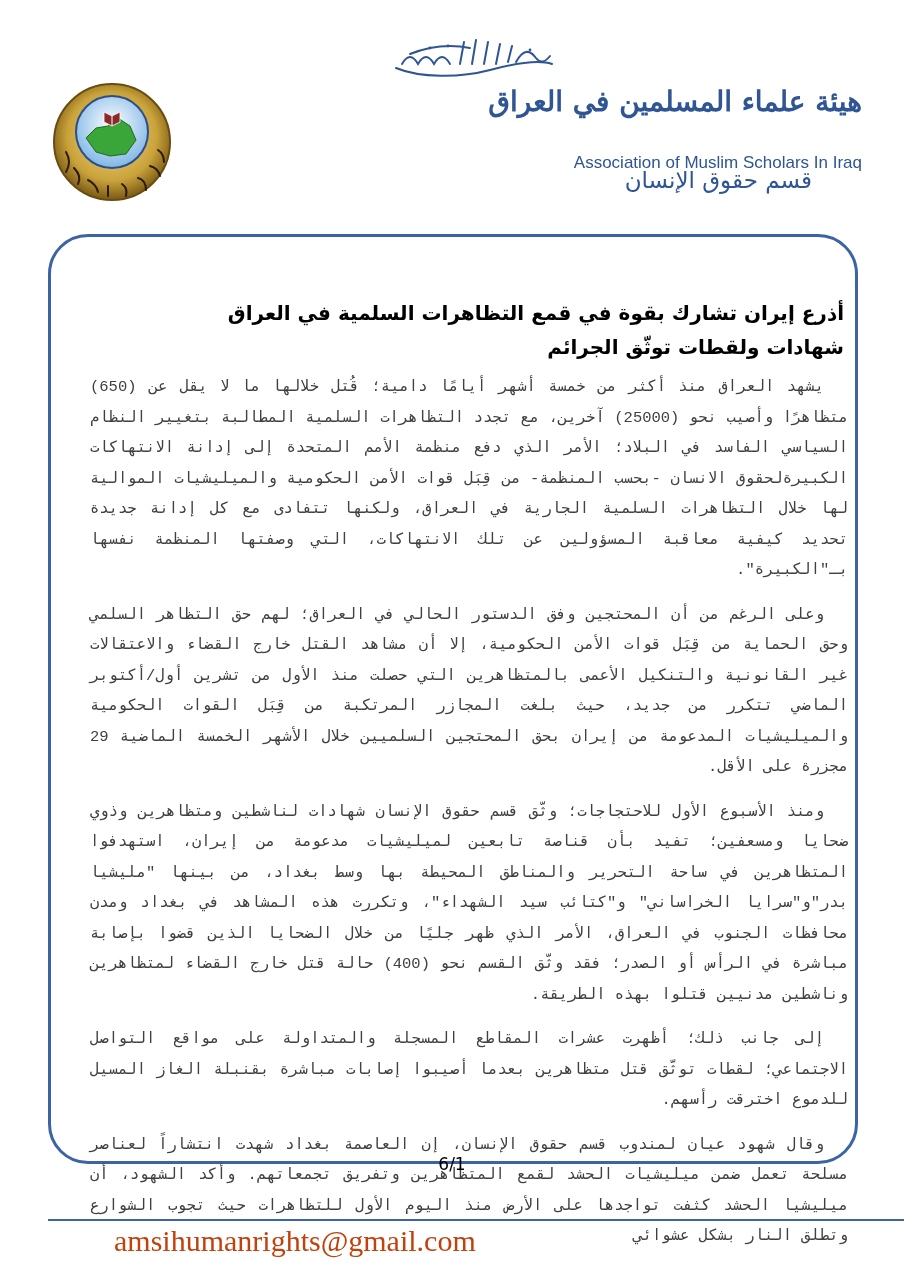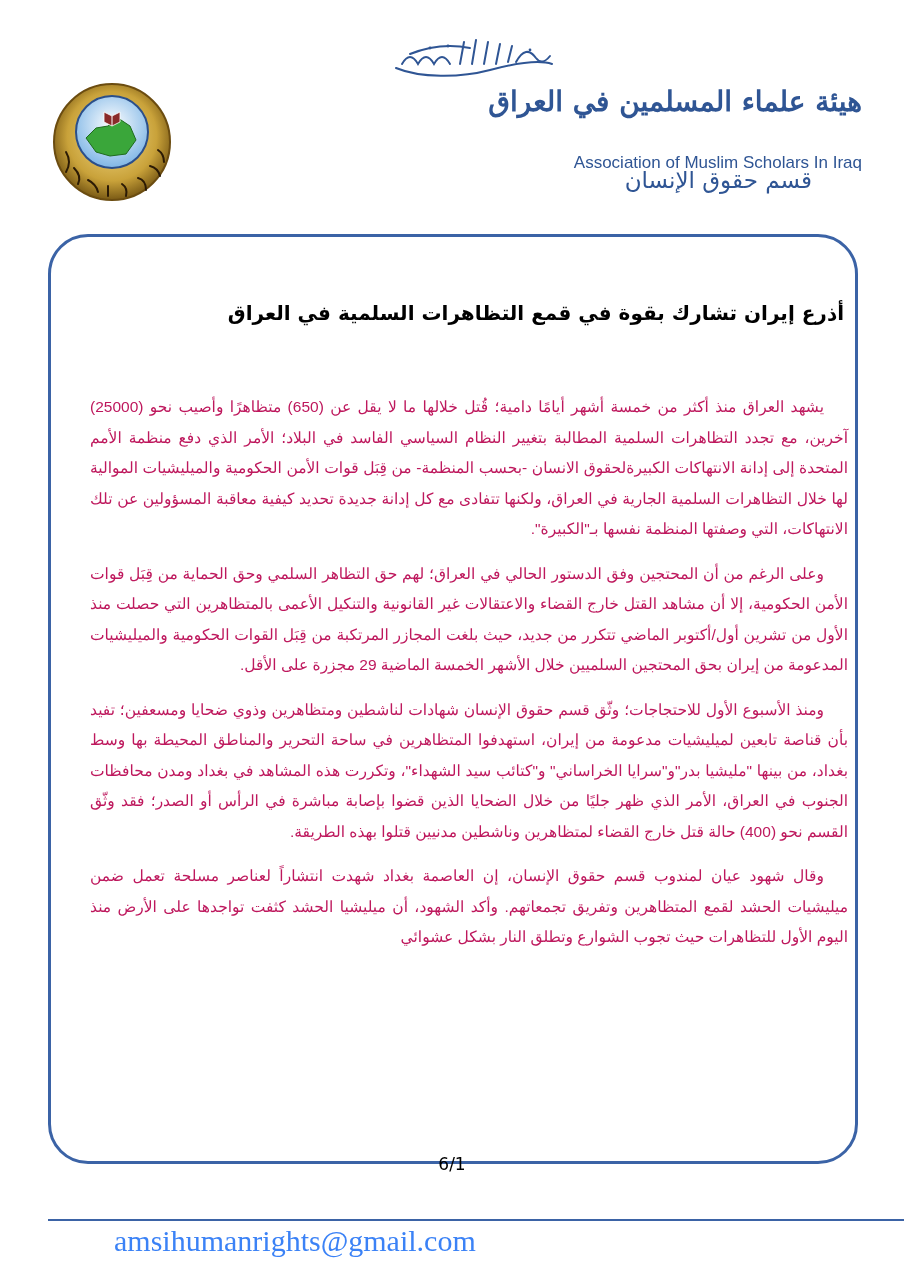--- a/index.html
+++ b/index.html
@@ -10,27 +10,27 @@
     .logo-seal { position: absolute; left: 52px; top: 82px; width: 120px; height: 120px; }
     .org-ar { position: absolute; right: 42px; top: 88px; font-family: "DejaVu Serif", serif; font-size: 28px; color: #2f5594; direction: rtl; font-weight: bold; letter-spacing: -1px; line-height: 1; }
     .org-en { position: absolute; right: 42px; top: 153px; font-family: "Liberation Sans", sans-serif; font-size: 17px; color: #2f5594; letter-spacing: 0; }
     .dept { position: absolute; right: 92px; top: 167px; font-family: "DejaVu Sans", sans-serif; font-size: 23px; color: #2f5594; direction: rtl; }
 
     
     .frame { position: absolute; left: 48px; top: 234px; width: 810px; height: 930px; border: 3px solid #3b63a6; border-radius: 40px; box-sizing: border-box; }
 
     .title { position: absolute; left: 60px; right: 60px; top: 296px; text-align: right; direction: rtl; font-family: "DejaVu Sans", sans-serif; font-weight: bold; font-size: 20px; line-height: 34px; color: #000; }
 
-    .body { position: absolute; left: 90px; right: 56px; top: 392px; direction: rtl; text-align: justify; font-family: Liberation Sans, sans-serif; font-size: 15.5px; line-height: 30.5px; color: #be185d; }
+    .body { position: absolute; left: 90px; right: 56px; top: 372px; direction: rtl; text-align: justify; font-family: Liberation Mono, monospace; font-size: 15.5px; line-height: 30.5px; color: #404040; }
     .body p { margin: 0 0 14px 0; text-indent: 24px; }
 
     .page-num { position: absolute; left: 0; right: 0; top: 1154px; text-align: center; font-family: "DejaVu Sans", sans-serif; font-size: 17px; color: #000; }
 
     .footer-rule { position: absolute; left: 48px; right: 0; top: 1219px; height: 2px; background: #3b63a6; }
-    .email { position: absolute; left: 114px; top: 1224px; font-family: "Liberation Serif", serif; font-size: 30px; color: #3b82f6; }
+    .email { position: absolute; left: 114px; top: 1224px; font-family: "Liberation Serif", serif; font-size: 30px; color: #c2410c; }
   </style>
 </head>
 <body>
 
 <svg class="basmala" viewBox="0 0 168 46">
   <g fill="none" stroke="#2f5594" stroke-width="2" stroke-linecap="round">
     <path d="M6 34 C 30 44, 70 44, 100 36 S 150 26, 162 30"></path>
     <path d="M12 30 q8 -14 16 0 q8 -14 16 0 q8 -14 16 0"></path>
     <path d="M70 30 L74 8 M82 30 L86 6 M94 30 L98 8 M106 30 L110 10 M118 28 L122 12"></path>
     <path d="M126 28 q10 -18 20 -4 q6 8 14 -2"></path>
@@ -73,25 +73,27 @@
 </svg>
 
 <div class="org-ar">هيئة علماء المسلمين في العراق</div>
 <div class="org-en">Association of Muslim  Scholars In Iraq</div>
 <div class="dept">قسم حقوق الإنسان</div>
 
 <div class="frame"></div>
 
 <div class="title">
   <div>أذرع إيران تشارك بقوة في قمع التظاهرات السلمية في العراق</div>
+  <div>شهادات ولقطات توثّق الجرائم</div>
 </div>
 
 <div class="body">
   <p>يشهد العراق منذ أكثر من خمسة أشهر أيامًا دامية؛ قُتل خلالها ما لا يقل عن (650) متظاهرًا وأصيب نحو (25000) آخرين، مع تجدد التظاهرات السلمية المطالبة بتغيير النظام السياسي الفاسد في البلاد؛ الأمر الذي دفع منظمة الأمم المتحدة إلى إدانة الانتهاكات الكبيرةلحقوق الانسان -بحسب المنظمة- من قِبَل قوات الأمن الحكومية والميليشيات الموالية لها خلال التظاهرات السلمية الجارية في العراق، ولكنها تتفادى مع كل إدانة جديدة تحديد كيفية معاقبة المسؤولين عن تلك الانتهاكات، التي وصفتها المنظمة نفسها بـ"الكبيرة".</p>
   <p>وعلى الرغم من أن المحتجين وفق الدستور الحالي في العراق؛ لهم حق التظاهر السلمي وحق الحماية من قِبَل قوات الأمن الحكومية، إلا أن مشاهد القتل خارج القضاء والاعتقالات غير القانونية والتنكيل الأعمى بالمتظاهرين التي حصلت منذ الأول من تشرين أول/أكتوبر الماضي تتكرر من جديد، حيث بلغت المجازر المرتكبة من قِبَل القوات الحكومية والميليشيات المدعومة من إيران بحق المحتجين السلميين خلال الأشهر الخمسة الماضية 29 مجزرة على الأقل.</p>
   <p>ومنذ الأسبوع الأول للاحتجاجات؛ وثّق قسم حقوق الإنسان شهادات لناشطين ومتظاهرين وذوي ضحايا ومسعفين؛ تفيد بأن قناصة تابعين لميليشيات مدعومة من إيران، استهدفوا المتظاهرين في ساحة التحرير والمناطق المحيطة بها وسط بغداد، من بينها "مليشيا بدر"و"سرايا الخراساني" و"كتائب سيد الشهداء"، وتكررت هذه المشاهد في بغداد ومدن محافظات الجنوب في العراق، الأمر الذي ظهر جليًا من خلال الضحايا الذين قضوا بإصابة مباشرة في الرأس أو الصدر؛ فقد وثّق القسم نحو (400) حالة قتل خارج القضاء لمتظاهرين وناشطين مدنيين قتلوا بهذه الطريقة.</p>
+  <p>إلى جانب ذلك؛ أظهرت عشرات المقاطع المسجلة والمتداولة على مواقع التواصل الاجتماعي؛ لقطات توثّق قتل متظاهرين بعدما أصيبوا إصابات مباشرة بقنبلة الغاز المسيل للدموع اخترقت رأسهم.</p>
   <p>وقال شهود عيان لمندوب قسم حقوق الإنسان، إن العاصمة بغداد شهدت انتشاراً لعناصر مسلحة تعمل ضمن ميليشيات الحشد لقمع المتظاهرين وتفريق تجمعاتهم. وأكد الشهود، أن ميليشيا الحشد كثفت تواجدها على الأرض منذ اليوم الأول للتظاهرات حيث تجوب الشوارع وتطلق النار بشكل عشوائي</p>
 </div>
 
 <div class="page-num">6/1</div>
 
 <div class="footer-rule"></div>
 <div class="email">amsihumanrights@gmail.com</div>
 
 </body></html>

